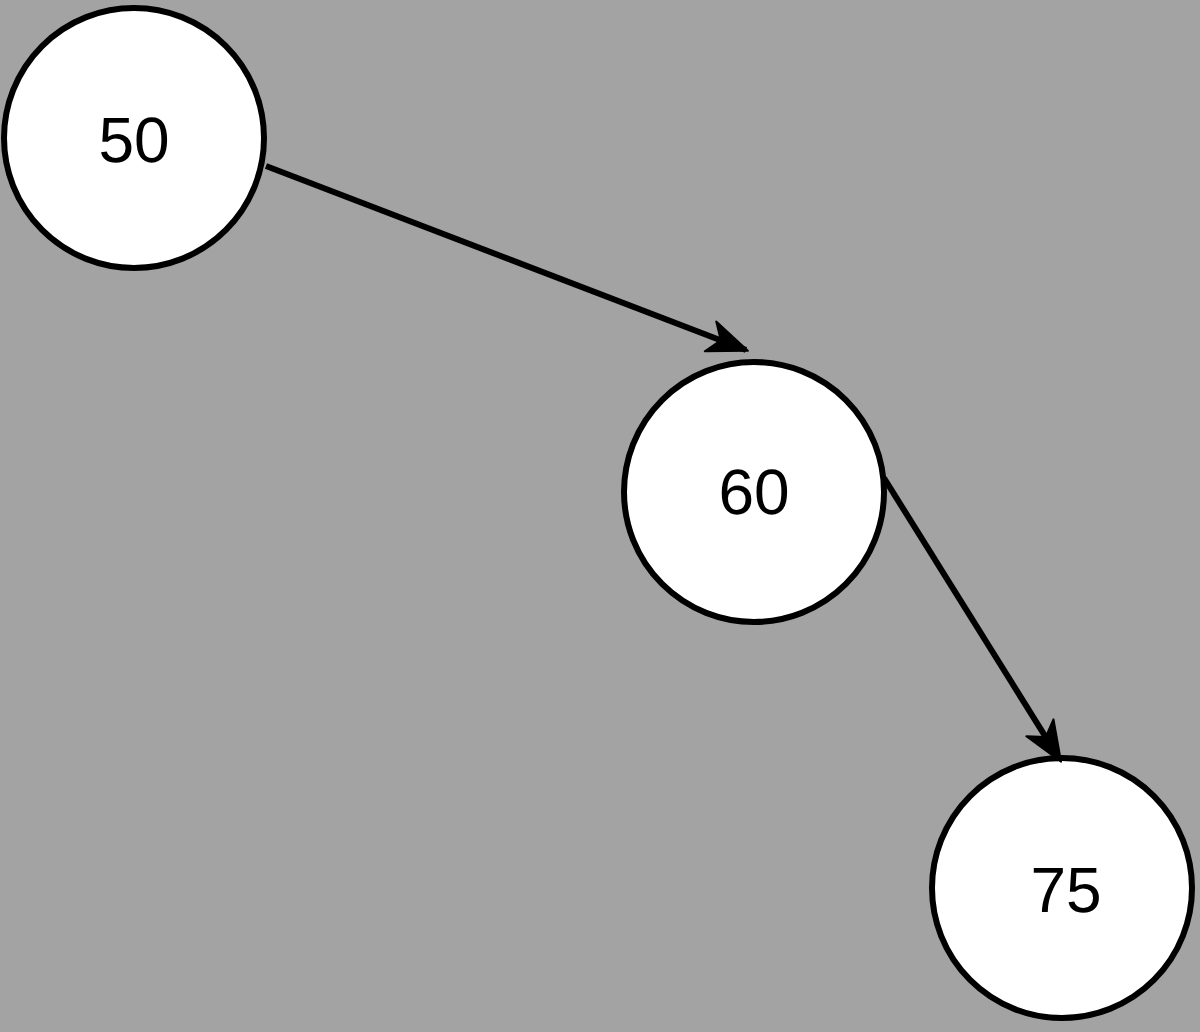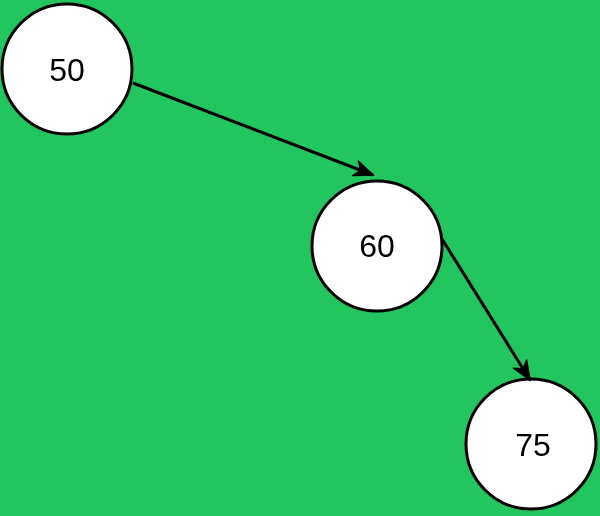--- a/index.html
+++ b/index.html
@@ -4,21 +4,21 @@
 <style>
   html, body {
     margin: 0;
     padding: 0;
     background: #ffffff;
   }
   .canvas {
     position: relative;
     width: 600px;
     height: 516px;
-    background: #22c55e;
+    background: #a3a3a3;
     overflow: hidden;
   }
   svg {
     display: block;
   }
   .node-circle {
     fill: #ffffff;
     stroke: #000000;
     stroke-width: 3;
   }

